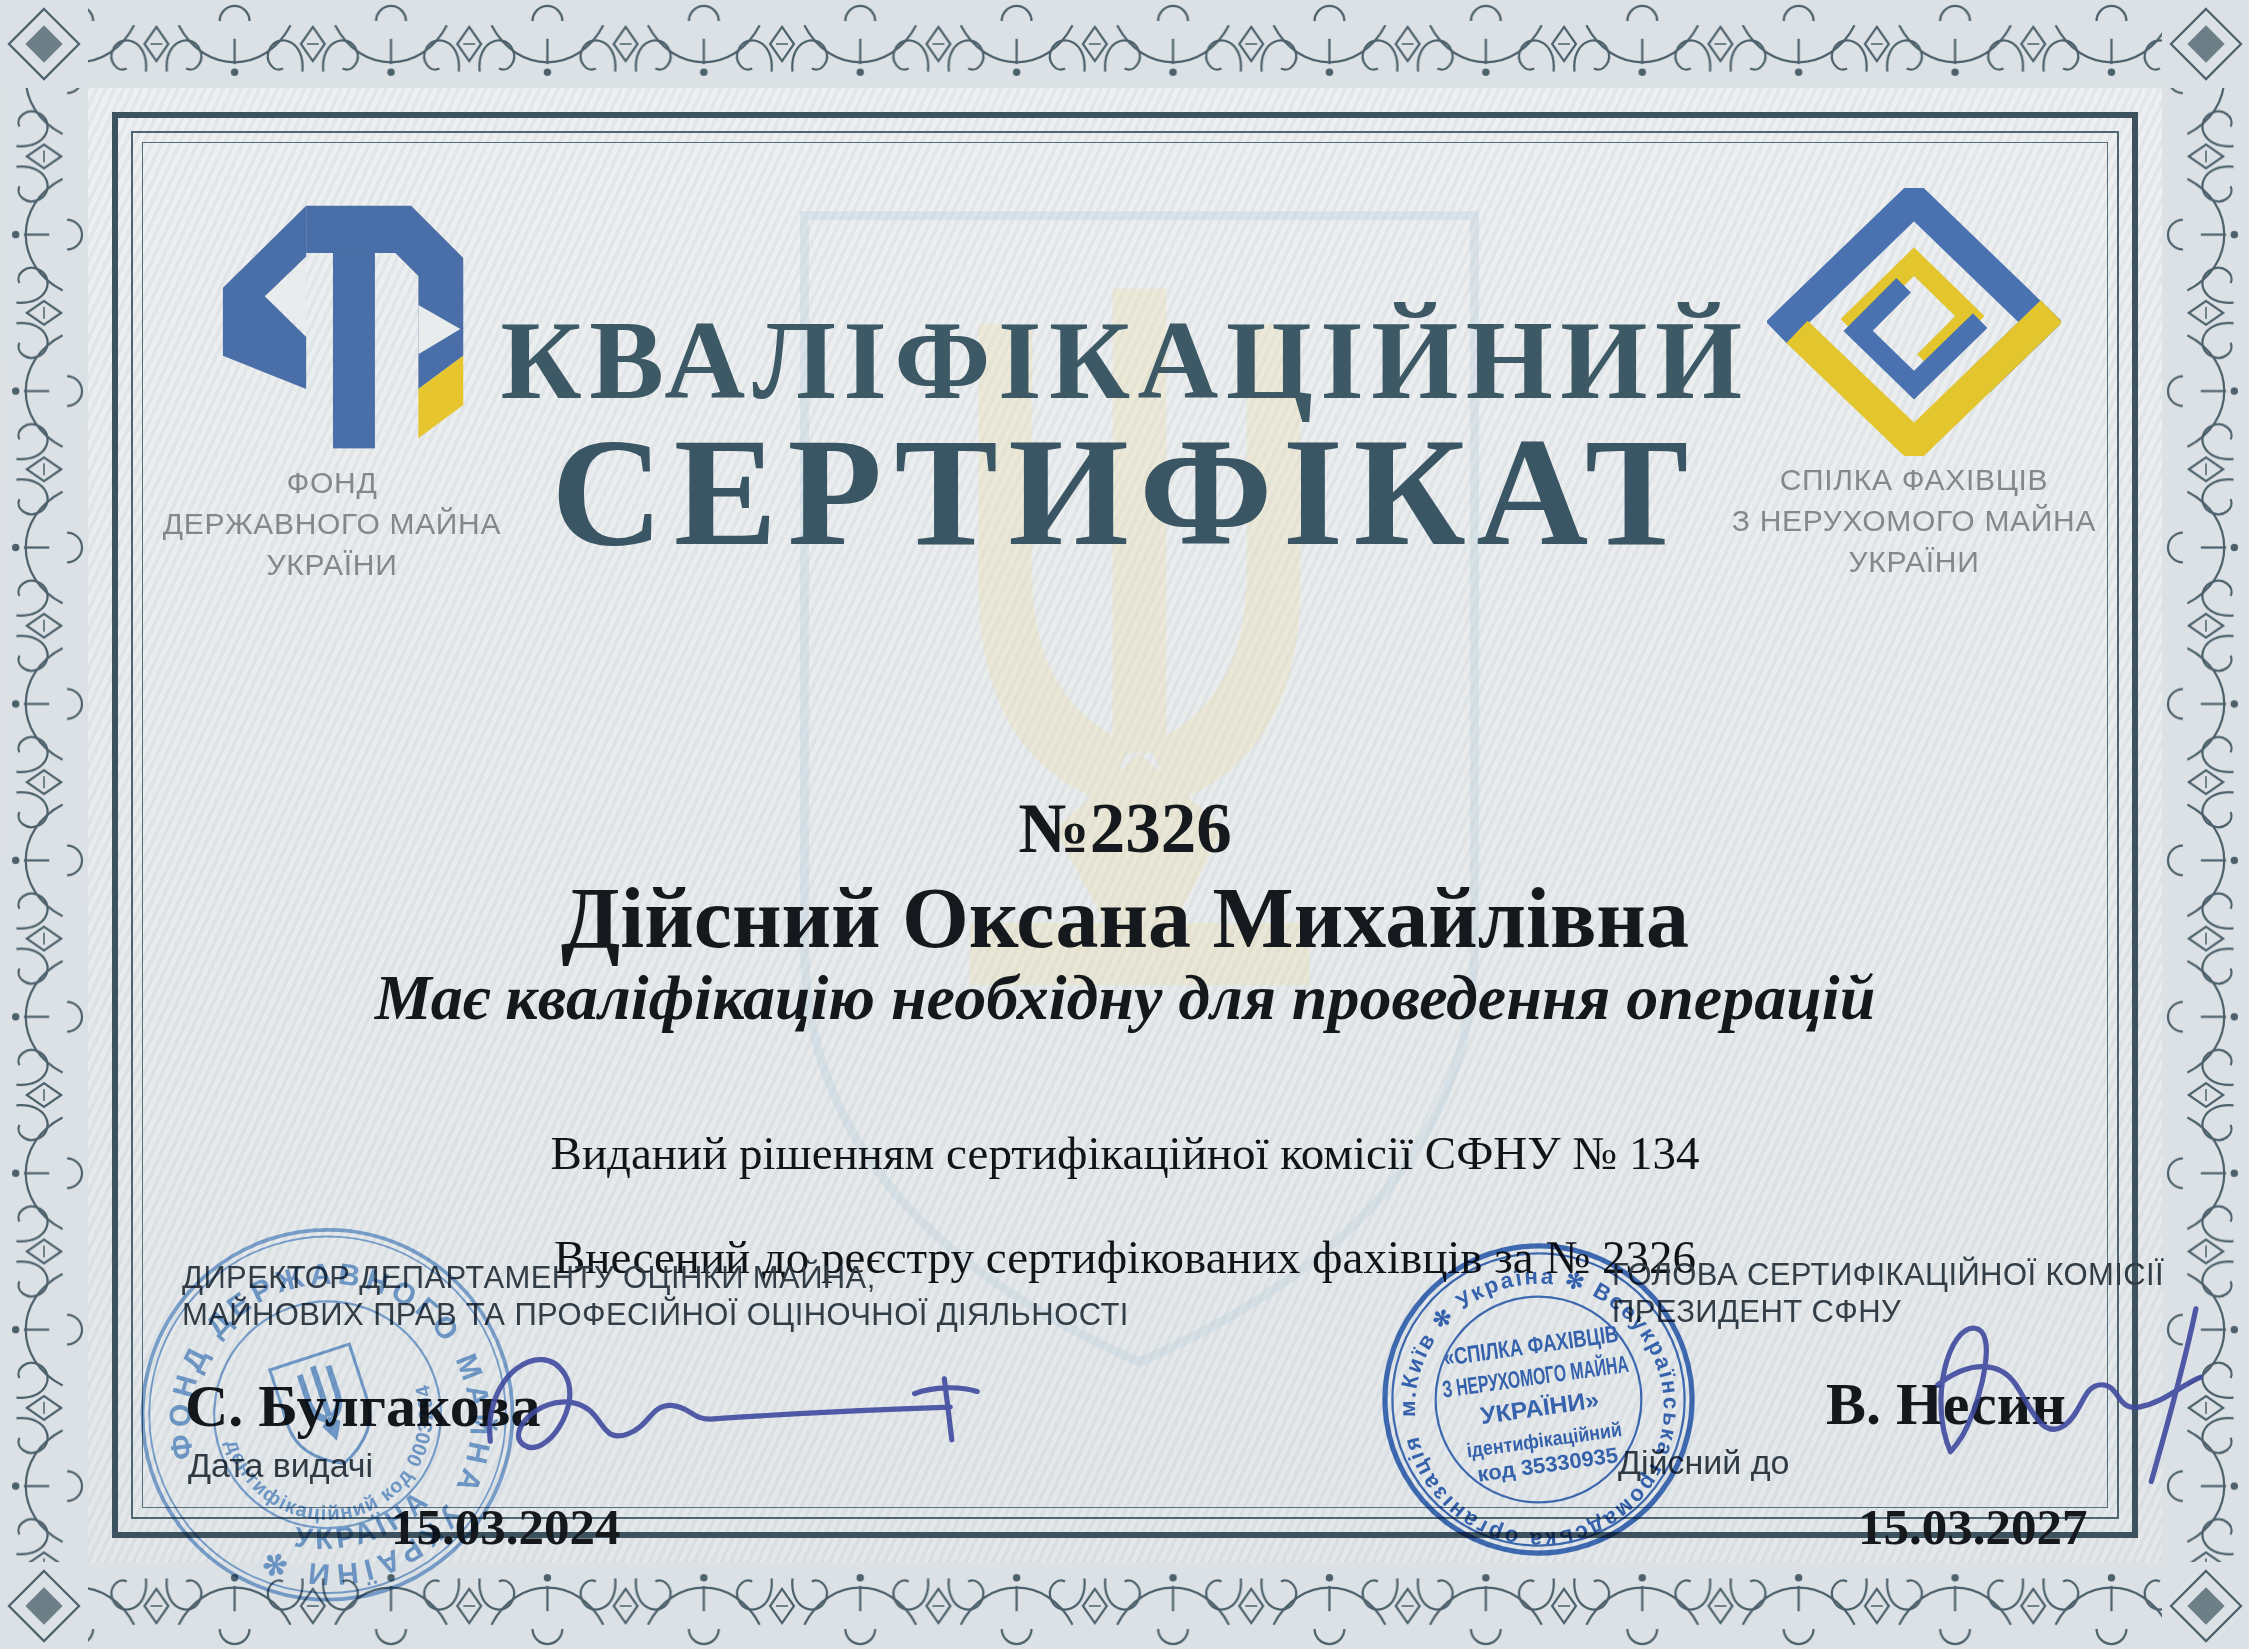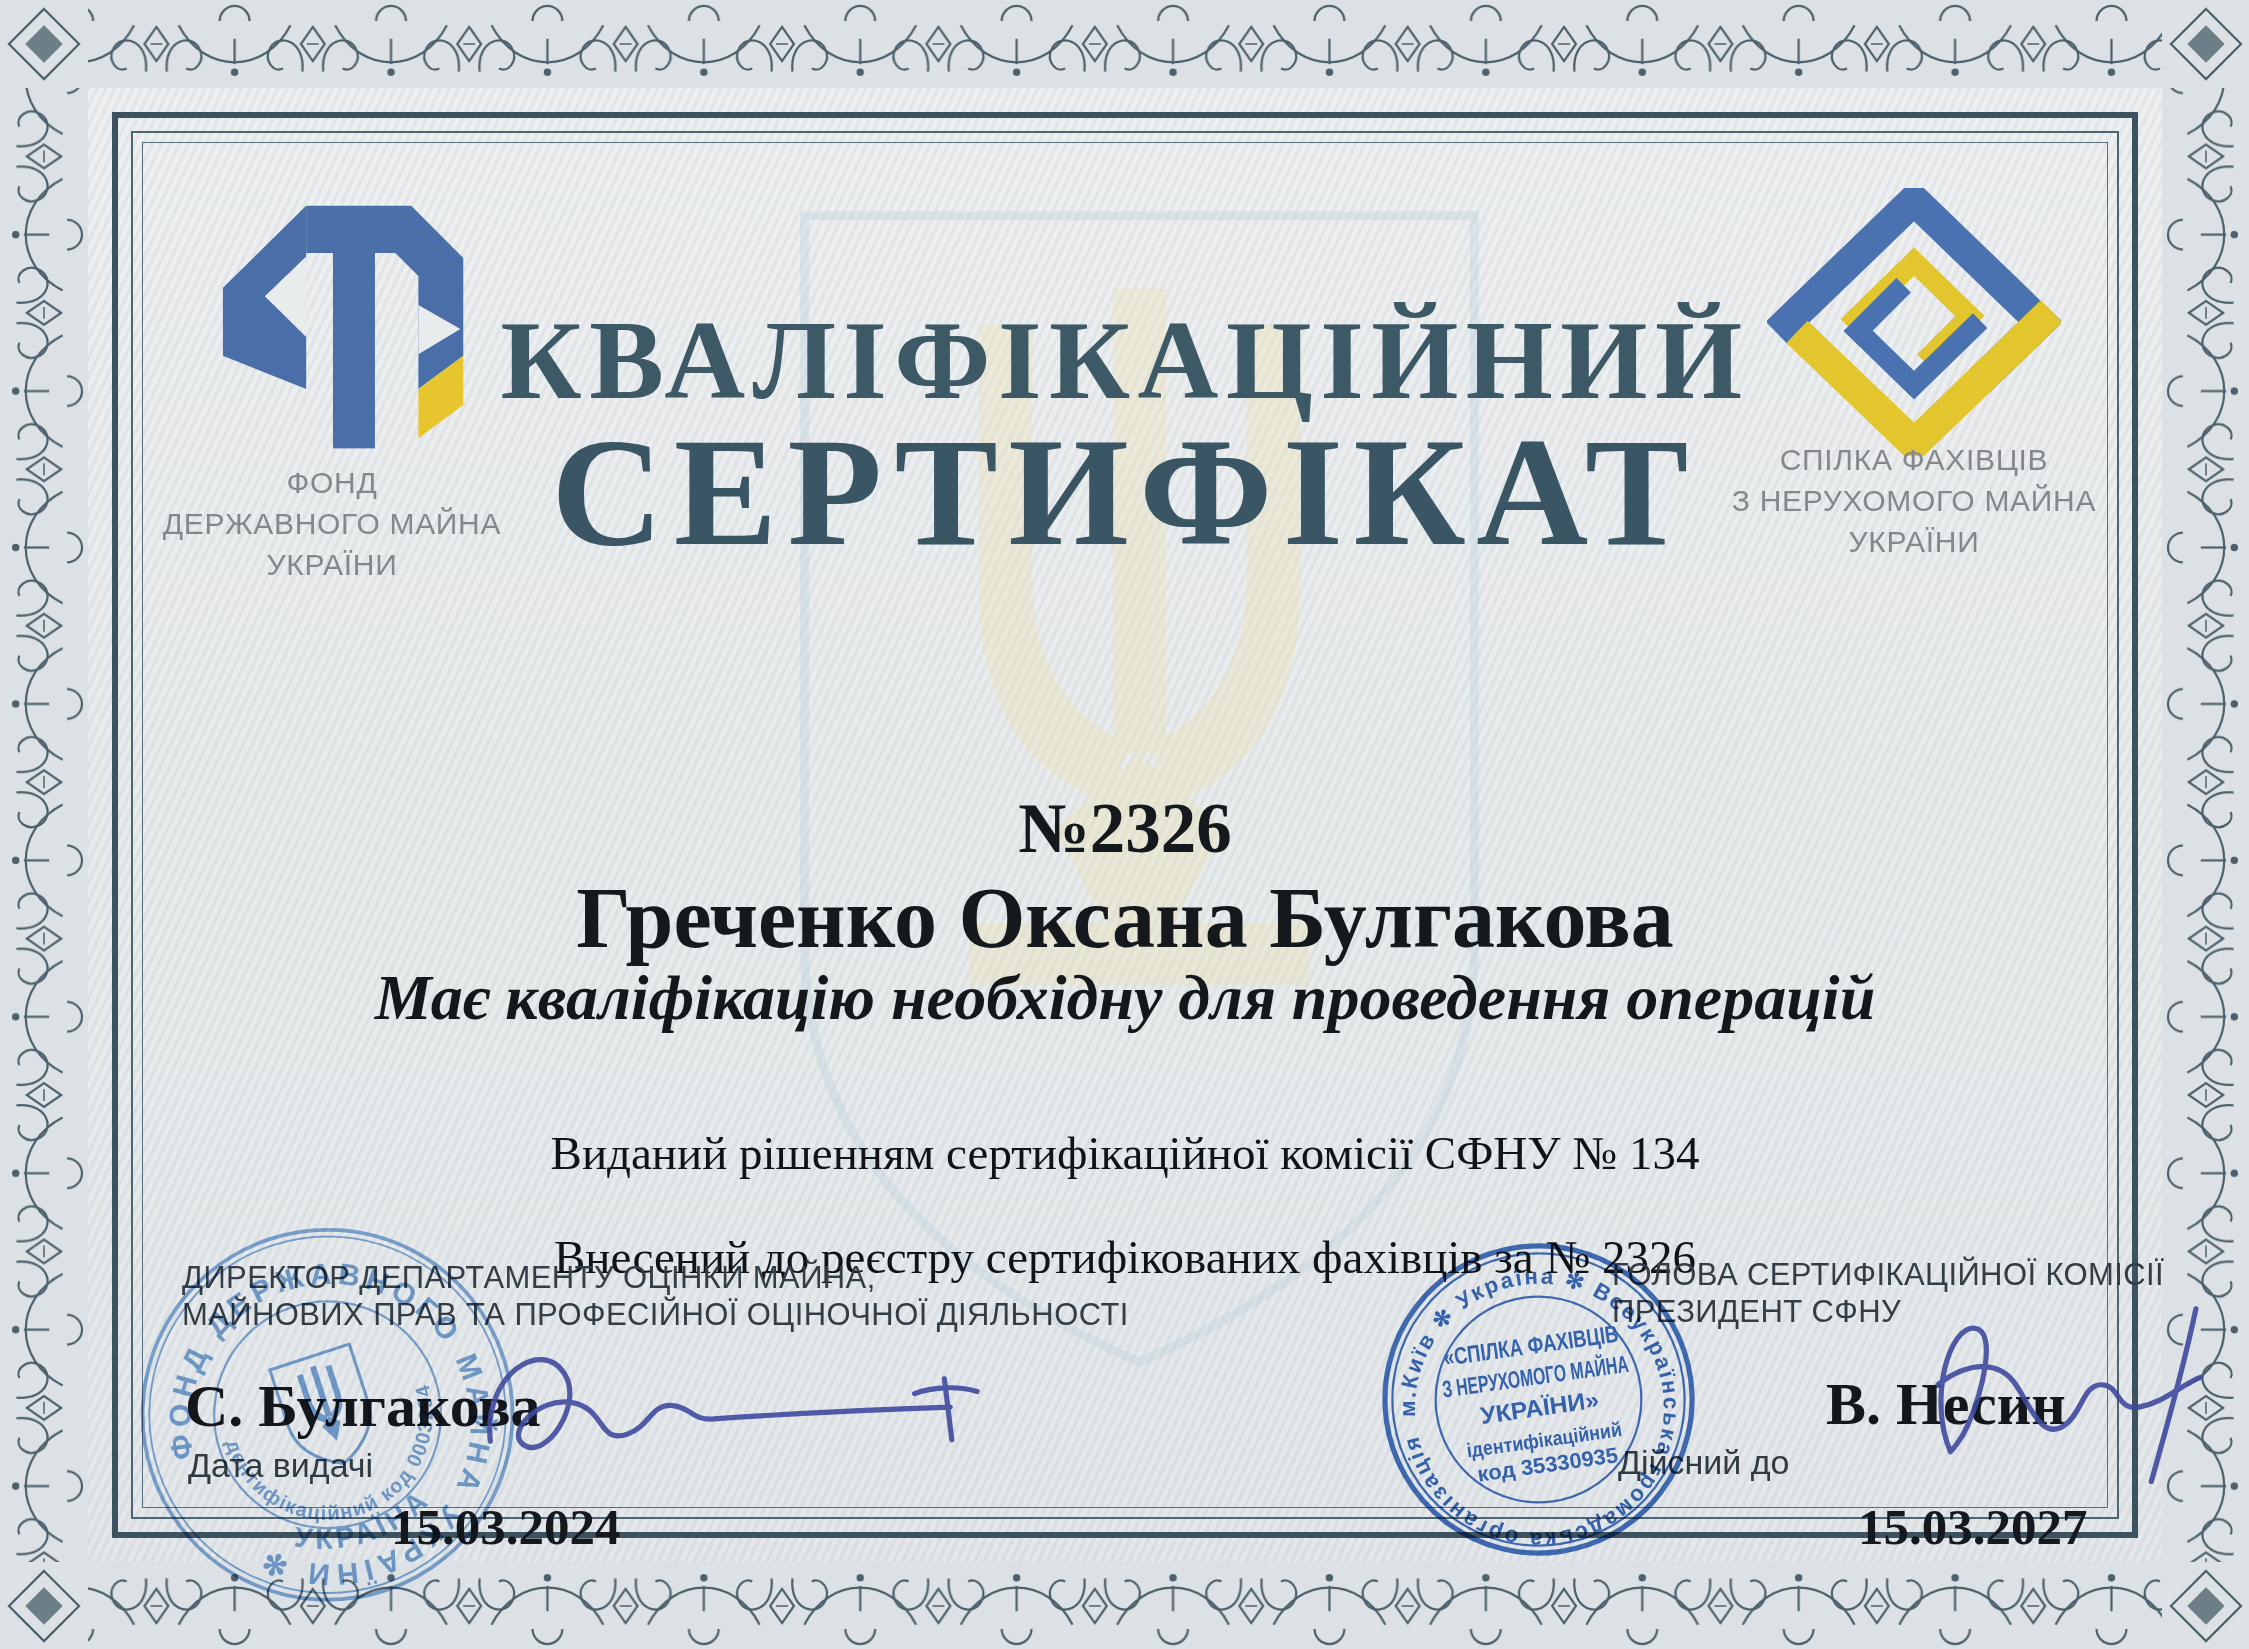--- a/index.html
+++ b/index.html
@@ -174,28 +174,28 @@
   <div class="abs ctr title title2">СЕРТИФІКАТ</div>
 
   <svg class="abs" style="left:1767px;top:188px;z-index:2" width="294" height="268" viewBox="0 0 200 182">
     <g fill="none" stroke-linecap="square">
       <path stroke="#4a72b0" stroke-width="21" d="M14,91 L100,8 L186,91 L152,124"></path>
       <path stroke="#e3c52e" stroke-width="21" d="M28,105 L100,174 L186,91"></path>
       <path stroke="#e3c52e" stroke-width="14" d="M60,89 L100,50 L138,87 L112,113"></path>
       <path stroke="#4a72b0" stroke-width="14" d="M140,95 L100,134 L62,97 L88,71"></path>
     </g>
   </svg>
-  <div class="abs org-label" style="left:1698px;top:440px;width:432px">
+  <div class="abs org-label" style="left:1698px;top:460px;width:432px">
     <div>СПІЛКА ФАХІВЦІВ</div>
     <div>З НЕРУХОМОГО МАЙНА</div>
     <div>УКРАЇНИ</div>
   </div>
 
   <div class="abs ctr serifb cert-no">№2326</div>
-  <div class="abs ctr serifb holder">Греченко Оксана Булгакова</div>
+  <div class="abs ctr serifb holder">Дійсний Оксана Михайлівна</div>
   <div class="abs ctr qual qual1">Має кваліфікацію необхідну для проведення операцій</div>
   <div class="abs ctr issued iss1">Виданий рішенням сертифікаційної комісії СФНУ № 134</div>
   <div class="abs ctr issued iss3">Внесений до реєстру сертифікованих фахівців за № 2326</div>
 
   <div class="abs role" style="left:182px;top:1260px">ДИРЕКТОР ДЕПАРТАМЕНТУ ОЦІНКИ МАЙНА,</div>
   <div class="abs role" style="left:182px;top:1297px">МАЙНОВИХ ПРАВ ТА ПРОФЕСІЙНОЇ ОЦІНОЧНОЇ ДІЯЛЬНОСТІ</div>
   <div class="abs name-sign" style="left:185px;top:1372px">С. Булгакова</div>
   <div class="abs small-label" style="left:188px;top:1446px">Дата видачі</div>
   <div class="abs date-val" style="left:391px;top:1498px">15.03.2024</div>
 

